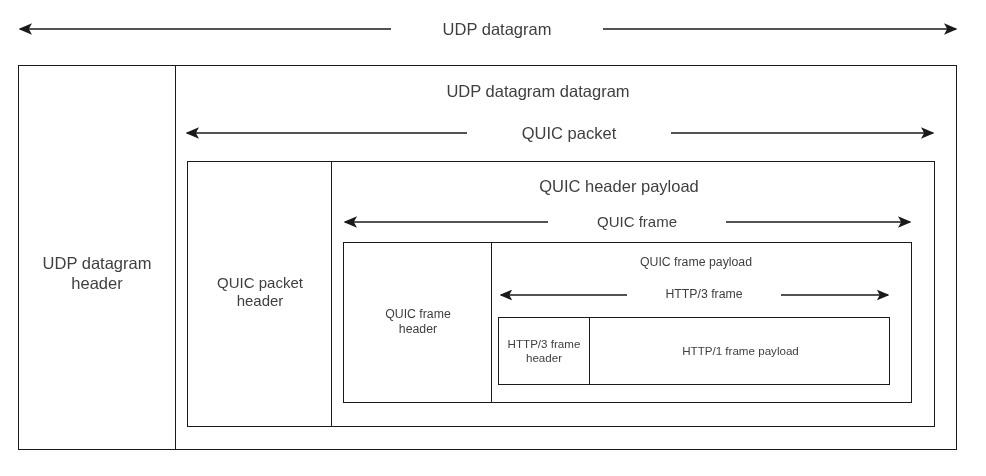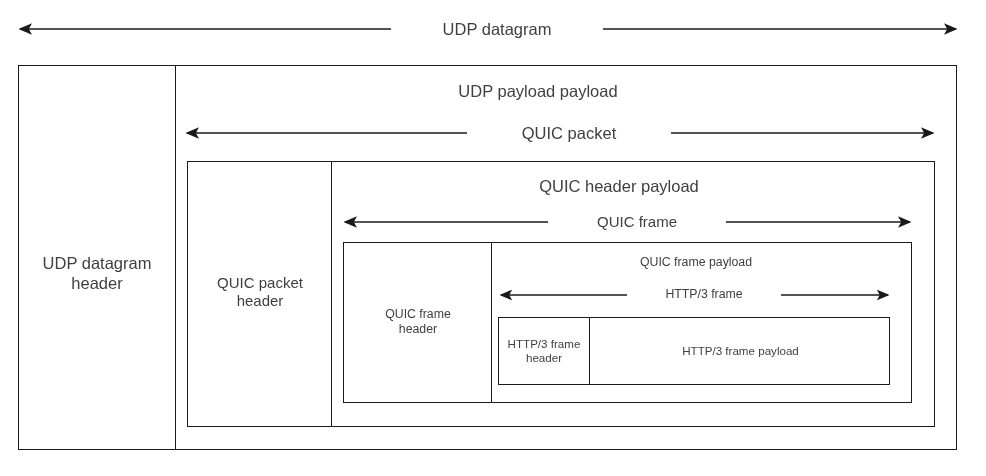--- a/index.html
+++ b/index.html
@@ -77,30 +77,30 @@
 
   <div class="box" style="left:343px;top:242px;width:569px;height:161px;"></div>
   <div class="vline" style="left:491px;top:242px;height:161px;"></div>
 
   <div class="box" style="left:498px;top:317px;width:392px;height:68px;"></div>
   <div class="vline" style="left:589px;top:317px;height:68px;"></div>
 
   <div class="lbl s16" style="left:19px;top:253px;width:156px;">UDP datagram
 header</div>
 
-  <div class="lbl s16" style="left:398px;top:81px;width:280px;">UDP payload payload</div>
+  <div class="lbl s16" style="left:398px;top:81px;width:280px;">UDP datagram datagram</div>
 
   <div class="lbl s15" style="left:189px;top:274px;width:142px;">QUIC packet
 header</div>
 
   <div class="lbl s16" style="left:494px;top:176px;width:250px;">QUIC header payload</div>
 
   <div class="lbl s12" style="left:345px;top:307px;width:146px;">QUIC frame
 header</div>
 
   <div class="lbl s12" style="left:603px;top:255px;width:186px;">QUIC frame payload</div>
 
   <div class="lbl s11" style="left:499px;top:337px;width:90px;">HTTP/3 frame
 header</div>
 
-  <div class="lbl s11" style="left:591px;top:344px;width:299px;">HTTP/3 frame payload</div>
+  <div class="lbl s11" style="left:591px;top:344px;width:299px;">HTTP/1 frame payload</div>
 
 </div>
 
 </body></html>

